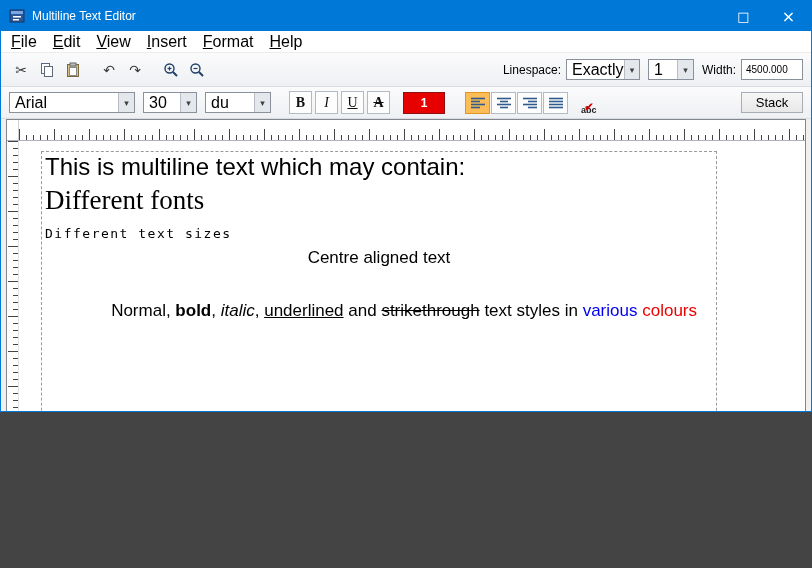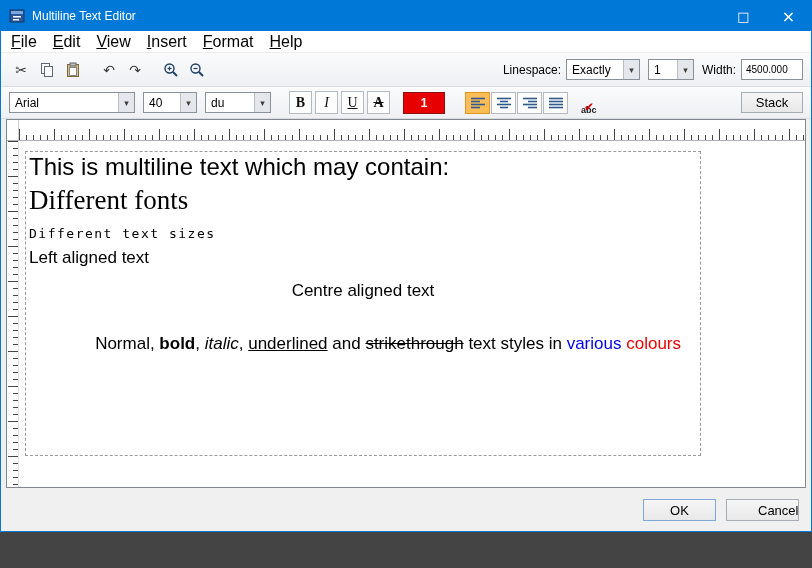--- a/index.html
+++ b/index.html
@@ -1,18 +1,18 @@
 <!DOCTYPE html>
 <html><head>
 <meta charset="utf-8">
 <style>
   * { box-sizing: border-box; margin: 0; padding: 0; }
   body { font-family: "Liberation Sans", sans-serif; background: #444; }
   .window {
-    position: relative; width: 812px; height: 532px; background: #000000;
+    position: relative; width: 812px; height: 412px; background: #000000;
     border: 1px solid #0078d7; overflow: hidden;
   }
   
   .titlebar {
     height: 30px; background: #0078d7; display: flex; align-items: center; color: #fff;
   }
   .app-icon { width: 16px; height: 16px; margin-left: 8px; flex: 0 0 auto; }
   .titlebar .title { font-size: 12px; margin-left: 7px; flex: 1 1 auto; white-space: nowrap; }
   .caption-buttons { display: flex; height: 100%; }
   .cap-btn {
@@ -45,21 +45,21 @@
   }
   .group-gap { width: 10px; flex: 0 0 auto; }
   .spacer { flex: 1 1 auto; }
   .tb-label { font-size: 12px; color: #000; margin: 0 5px 0 0; white-space: nowrap; }
   
   .combo {
     height: 21px; background: #fff; border: 1px solid #8a919a; display: flex;
     align-items: center; margin-right: 8px; cursor: default;
   }
   .combo .combo-value {
-    font-size: 12px; padding: 0 5px; flex: 1 1 auto; overflow: hidden; white-space: nowrap;
+    font-size: 16px; padding: 0 5px; flex: 1 1 auto; overflow: hidden; white-space: nowrap;
   }
   .combo .combo-arrow {
     width: 16px; height: 100%; background: #e4e8ec; border-left: 1px solid #b9bec4;
     font-size: 9px; color: #404040; display: flex; align-items: center; justify-content: center;
   }
   .textbox {
     height: 21px; border: 1px solid #8a919a; background: #fff; font-size: 10px;
     font-family: "Liberation Sans", sans-serif; padding: 0 4px; width: 62px;
   }
   
@@ -111,21 +111,21 @@
     width: 12px; background-color: #fff; border-right: 1px solid #e4e4e4;
     background-image:
       repeating-linear-gradient(180deg, #444 0 1px, transparent 1px 7px),
       repeating-linear-gradient(180deg, #444 0 1px, transparent 1px 35px);
     background-size: 5px 100%, 10px 100%;
     background-position: 100% 0, 100% 0;
     background-repeat: no-repeat, no-repeat;
   }
   .canvas { flex: 1 1 auto; background: #fff; position: relative; }
   .selection-box {
-    position: absolute; left: 6px; top: 10px; width: 676px; height: 305px;
+    position: absolute; left: 22px; top: 10px; width: 676px; height: 305px;
     border: 1px dashed #9a9a9a; padding: 1px 3px;
   }
   .tline { white-space: pre-wrap; color: #000; }
   .l1 { font: 24px "Liberation Sans", sans-serif; margin-bottom: 4px; }
   .l2 { font: 27px "Liberation Serif", serif; margin-bottom: 10px; }
   .l3 { font: 13px "DejaVu Sans Mono", monospace; letter-spacing: 1.5px; margin-bottom: 7px; }
   .ln { font: 17px "Liberation Sans", sans-serif; margin-bottom: 13px; }
   .align-left { text-align: left; }
   .align-center { text-align: center; }
   .align-right { text-align: right; }
@@ -238,21 +238,21 @@
     <span class="tb-label">Width:</span>
     <input class="textbox" value="4500.000" style="">
   </div>
 
   <div class="toolbar tb2">
     <div class="combo" style="width:126px">
       <span class="combo-value">Arial</span>
       <span class="combo-arrow">▾</span>
     </div>
     <div class="combo" style="width:54px">
-      <span class="combo-value">40</span>
+      <span class="combo-value">30</span>
       <span class="combo-arrow">▾</span>
     </div>
     <div class="combo" style="width:66px">
       <span class="combo-value">du</span>
       <span class="combo-arrow">▾</span>
     </div>
     <span class="group-gap"></span>
     <button class="fmt-btn fmt-bold">B</button>
     <button class="fmt-btn fmt-italic">I</button>
     <button class="fmt-btn fmt-underline">U</button>
@@ -314,21 +314,20 @@
         <div class="ruler-corner"></div>
         <div class="hruler"></div>
       </div>
       <div class="canvas-row">
         <div class="vruler"></div>
         <div class="canvas">
           <div class="selection-box">
             <div class="tline l1 align-left">This is multiline text which may contain:</div>
             <div class="tline l2 align-left">Different fonts</div>
             <div class="tline l3 align-left">Different text sizes</div>
-            <div class="tline ln align-left">Left aligned text</div>
             <div class="tline ln align-center">Centre aligned text</div>
             <div class="tline ln align-left">
               <span>Normal, </span><span class="seg-bold">bold</span><span>, </span><span class="seg-italic">italic</span><span>, </span><span class="seg-underline">underlined</span><span> and </span><span class="seg-strike">strikethrough</span><span> text styles in </span><span class="seg-blue">various</span><span> </span><span class="seg-red">colours</span>
             </div>
           </div>
         </div>
       </div>
     </div>
   </div>
 

